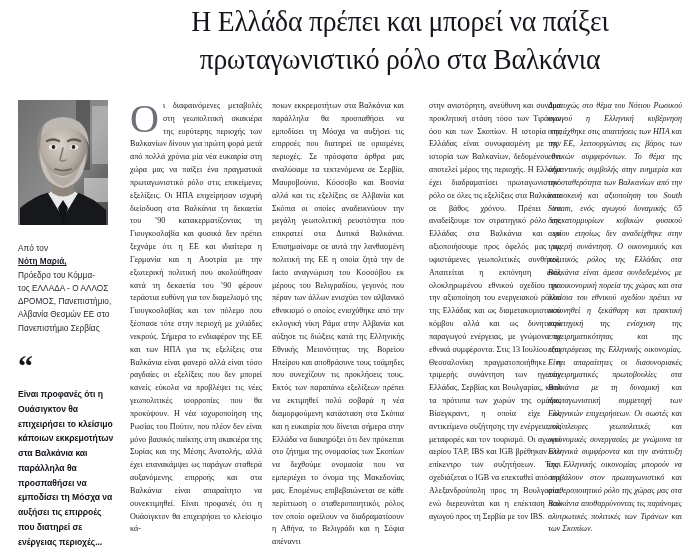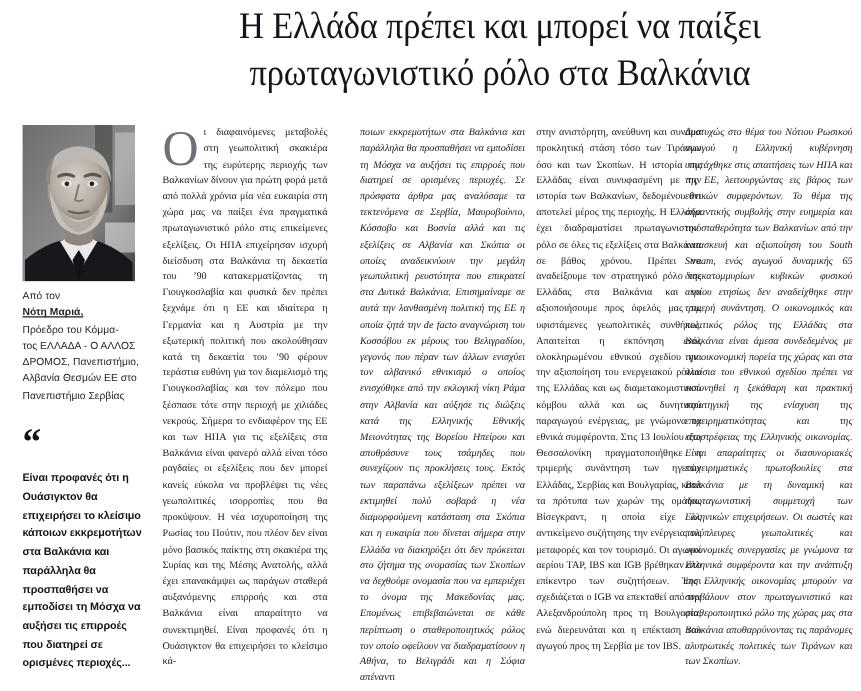--- a/index.html
+++ b/index.html
@@ -24,21 +24,21 @@
 
   
   .rail{position:absolute;left:18px;top:100px;width:100px;}
   .portrait{
     width:90px;height:125px;display:block;
     background:#9a9a9a;overflow:hidden;position:relative;
   }
   .portrait svg{display:block;width:90px;height:125px;}
 
   .byline{
-    margin-top:5px;
+    margin-top:17px;
     font-family:"Liberation Sans",sans-serif;
     font-size:8.2px;line-height:1.62;color:#1c1f26;
     letter-spacing:0.05px;
   }
   .byline .bl-name{font-weight:bold;text-decoration:underline;}
 
   .quote-mark{
     margin-top:22px;margin-bottom:2px;
     font-family:"Liberation Serif",serif;
     font-size:30px;line-height:0.6;font-weight:bold;
@@ -58,21 +58,21 @@
     font-family:"Liberation Serif",serif;
     font-size:8.1px;line-height:1.585;
     color:#16181e;
     text-align:justify;
     text-justify:inter-word;
     hyphens:auto;
   }
   .col p{margin:0;}
   .col.italic{font-style:italic;}
   #col1{left:130px;}
-  #col2{left:288px;font-style:italic;}
+  #col2{left:272px;}
   #col3{left:429px;}
   #col4{left:548px;width:134px;}
 
   .dropcap{
     float:left;
     font-family:"Liberation Serif",serif;
     font-size:40px;line-height:0.86;
     color:#6d7078;
     padding:1px 4px 0 0;
     margin-top:1px;
@@ -144,21 +144,21 @@
       <div>Από τον</div>
       <div class="bl-name">Νότη Μαριά,</div>
       <div>Πρόεδρο του Κόμμα-</div>
       <div>τος  ΕΛΛΑΔΑ - Ο ΑΛΛΟΣ</div>
       <div>ΔΡΟΜΟΣ, Πανεπιστήμιο,</div>
       <div>Αλβανία Θεσμών ΕΕ  στο</div>
       <div>Πανεπιστήμιο Σερβίας</div>
     </div>
 
     <div class="quote-mark">“</div>
-    <div class="pullquote">Είναι προφανές ότι η Ουάσιγκτον θα επιχειρήσει το κλείσιμο κάποιων εκκρεμοτήτων στα Βαλκάνια και παράλληλα θα προσπαθήσει να εμποδίσει τη Μόσχα να αυξήσει τις επιρροές που διατηρεί σε ορισμένες περιοχές...</div>
+    <div class="pullquote">Είναι προφανές ότι η Ουάσιγκτον θα επιχειρήσει το κλείσιμο κάποιων εκκρεμοτήτων στα Βαλκάνια και παράλληλα θα προσπαθήσει να εμποδίσει τη Μόσχα να αυξήσει τις επιρροές που διατηρεί σε ενέργειας περιοχές...</div>
   </div>
 
   <div class="col" id="col1">
     <p><span class="dropcap">Ο</span><span>ι διαφαινόμενες μεταβολές στη γεωπολιτική σκακιέρα της ευρύτερης περιοχής των Βαλκανίων δίνουν για πρώτη φορά μετά από πολλά χρόνια μία νέα ευκαιρία στη χώρα μας να παίξει ένα πραγματικά πρωταγωνιστικό ρόλο στις επικείμενες εξελίξεις. Οι ΗΠΑ επιχείρησαν ισχυρή διείσδυση στα Βαλκάνια τη δεκαετία του ’90 κατακερματίζοντας τη Γιουγκοσλαβία και φυσικά δεν πρέπει ξεχνάμε ότι η ΕΕ και ιδιαίτερα η Γερμανία και η Αυστρία με την εξωτερική πολιτική που ακολούθησαν κατά τη δεκαετία του ’90 φέρουν τεράστια ευθύνη για τον διαμελισμό της Γιουγκοσλαβίας και τον πόλεμο που ξέσπασε τότε στην περιοχή με χιλιάδες νεκρούς. Σήμερα το ενδιαφέρον της ΕΕ και των ΗΠΑ για τις εξελίξεις στα Βαλκάνια είναι φανερό αλλά είναι τόσο ραγδαίες οι εξελίξεις που δεν μπορεί κανείς εύκολα να προβλέψει τις νέες γεωπολιτικές ισορροπίες που θα προκύψουν. Η νέα ισχυροποίηση της Ρωσίας του Πούτιν, που πλέον δεν είναι μόνο βασικός παίκτης στη σκακιέρα της Συρίας και της Μέσης Ανατολής, αλλά έχει επανακάμψει ως παράγων σταθερά αυξανόμενης επιρροής και στα Βαλκάνια είναι απαραίτητο να συνεκτιμηθεί. Είναι προφανές ότι η Ουάσιγκτον θα επιχειρήσει το κλείσιμο κά-</span></p>
   </div>
 
   <div class="col" id="col2">
     <p>ποιων εκκρεμοτήτων στα Βαλκάνια και παράλληλα θα προσπαθήσει να εμποδίσει τη Μόσχα να αυξήσει τις επιρροές που διατηρεί σε ορισμένες περιοχές. Σε πρόσφατα άρθρα μας αναλύσαμε τα τεκτενόμενα σε Σερβία, Μαυροβούνιο, Κόσσοβο και Βοσνία αλλά και τις εξελίξεις σε Αλβανία και Σκόπια οι οποίες αναδεικνύουν την μεγάλη γεωπολιτική ρευστότητα που επικρατεί στα Δυτικά Βαλκάνια. Επισημαίναμε σε αυτά την λανθασμένη πολιτική της ΕΕ η οποία ζητά την de facto αναγνώριση του Κοσσόβου εκ μέρους του Βελιγραδίου, γεγονός που πέραν των άλλων ενισχύει τον αλβανικό εθνικισμό ο οποίος ενισχύθηκε από την εκλογική νίκη Ράμα στην Αλβανία και αύξησε  τις διώξεις κατά της Ελληνικής Εθνικής Μειονότητας της Βορείου Ηπείρου και αποθράσυνε τους τσάμηδες που συνεχίζουν τις προκλήσεις τους. Εκτός των παραπάνω εξελίξεων πρέπει να εκτιμηθεί πολύ σοβαρά η νέα διαμορφούμενη κατάσταση στα Σκόπια και η ευκαιρία που δίνεται σήμερα στην Ελλάδα να διακηρύξει ότι δεν πρόκειται στο ζήτημα της ονομασίας των Σκοπίων να δεχθούμε ονομασία που να εμπεριέχει το όνομα της Μακεδονίας μας. Επομένως επιβεβαιώνεται σε κάθε περίπτωση ο σταθεροποιητικός ρόλος τον οποίο οφείλουν να διαδραματίσουν η Αθήνα, το Βελιγράδι και η Σόφια απέναντι</p>
   </div>
 

